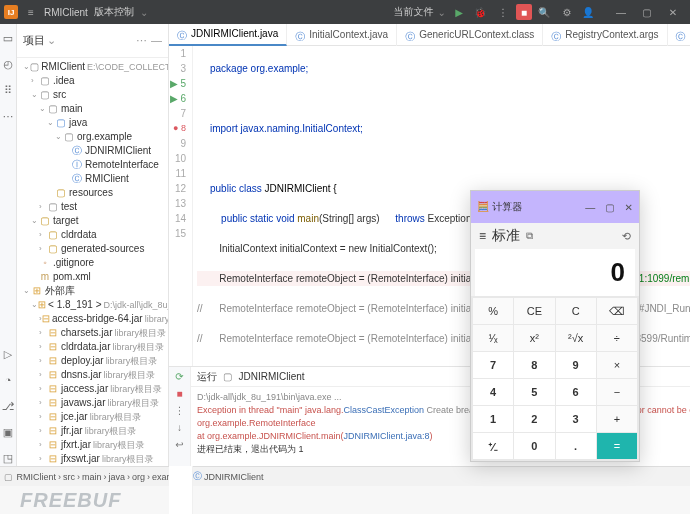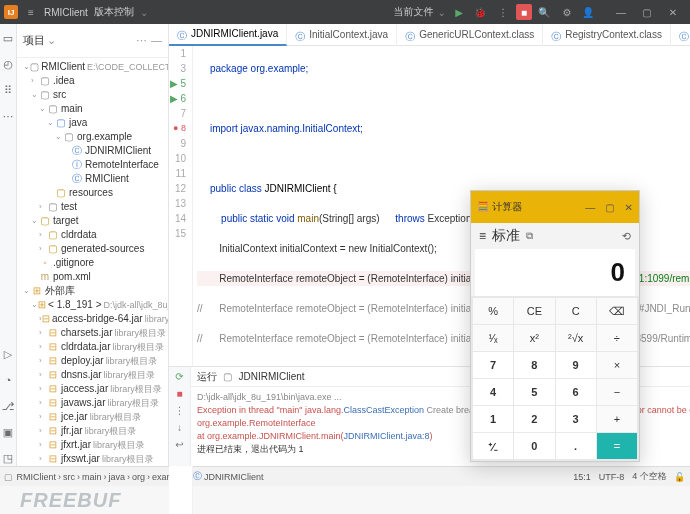--- a/index.html
+++ b/index.html
@@ -53,21 +53,21 @@
 .run-tabs { height: 20px; display: flex; align-items: center; padding: 0 6px; gap: 6px; border-bottom: 1px solid #eee; }
 .run-out { flex: 1; padding: 4px 6px; font-family: monospace; font-size: 9px; line-height: 13px; color: #333; }
 .run-out .err { color: #c7524d; } .run-out .link { color: #3b6fb6; } .run-out .grey { color: #888; }
 .run-out .badge { background: #e8eef7; color: #4a6fa5; padding: 0 3px; border-radius: 3px; font-size: 8px; }
 
 .statusbar { height: 20px; background: #f2f2f2; border-top: 1px solid #ddd; display: flex; align-items: center; font-size: 9px; padding: 0 4px; color: #555; }
 .statusbar .crumbs { display: flex; gap: 2px; align-items: center; }
 .statusbar .sbright { margin-left: auto; display: flex; gap: 8px; align-items: center; }
 
 .calc { position: absolute; right: 50px; top: 190px; width: 170px; background: #f3f3f3; border: 1px solid #ccc; box-shadow: 0 4px 20px rgba(0,0,0,0.2); font-size: 11px; }
-.calc-titlebar { height: 20px; display: flex; align-items: center; padding: 16px 6px; background: #eab308; }
+.calc-titlebar { height: 20px; display: flex; align-items: center; padding: 16px 6px; background: #c4b5fd; }
 .calc-titlebar .ctitle { font-size: 10px; color: #333; }
 .calc-titlebar .ctrls { margin-left: auto; display: flex; gap: 10px; color: #555; font-size: 10px; }
 .calc-mode { display: flex; align-items: center; gap: 6px; padding: 4px 8px; background: #f3f3f3; }
 .calc-mode .menu { font-size: 12px; }
 .calc-mode .mlabel { font-size: 14px; font-weight: 400; }
 .calc-mode .hist { margin-left: auto; color: #666; }
 .calc-display { background: #fff; margin: 0 4px; padding: 8px 10px; text-align: right; font-size: 26px; font-weight: 600; color: #111; border: none; }
 .calc-mrow { display: flex; justify-content: space-around; padding: 2px 4px; font-size: 9px; color: #aaa; }
 .calc-mrow span.act { color: #333; }
 .calc-grid { display: grid; grid-template-columns: repeat(4, 1fr); gap: 1px; padding: 2px; background: #e8e8e8; }
@@ -307,21 +307,21 @@
       <div class="tab">
           <span class="tico java-ico">Ⓒ</span>
           <span>InitialContext.java</span>
         </div>
       <div class="tab">
           <span class="tico java-ico">Ⓒ</span>
           <span>GenericURLContext.class</span>
         </div>
       <div class="tab">
           <span class="tico java-ico">Ⓒ</span>
-          <span>RegistryContext.class</span>
+          <span>RegistryContext.args</span>
         </div>
       <div class="tab">
           <span class="tico java-ico">Ⓒ</span>
         </div>
 
     </div>
     <div class="code">
       <div class="gutter">
         <div>1</div>
           <div> </div>
@@ -397,26 +397,20 @@
       <span>›</span>
     <span>java</span>
       <span>›</span>
     <span>org</span>
       <span>›</span>
     <span>example</span>
       <span>›</span>
     <span class="java-ico">Ⓒ</span>
       <span>JDNIRMIClient</span>
   </div>
-  <div class="sbright">
-    <span>15:1</span>
-    <span>UTF-8</span>
-    <span>4 个空格</span>
-    <span>🔓</span>
-  </div>
 </div>
 
 <div class="calc">
   <div class="calc-titlebar">
     <span class="ctitle">🧮 <span>计算器</span></span>
     <div class="ctrls">
       <span>—</span>
       <span>▢</span>
       <span>✕</span>
     </div>

